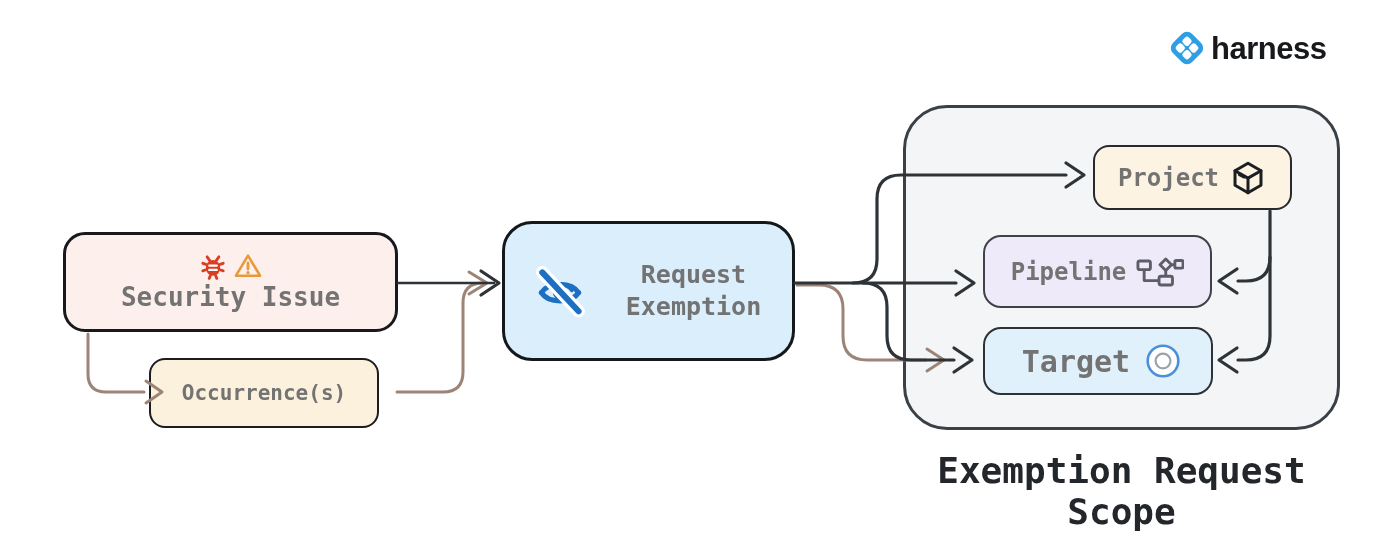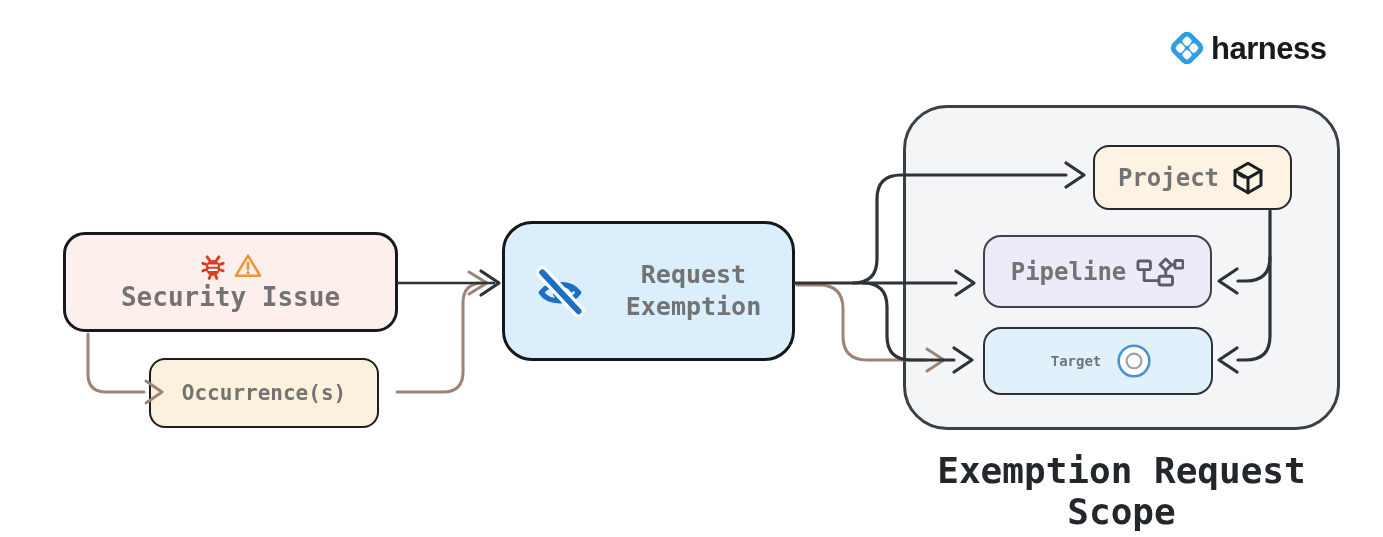--- a/index.html
+++ b/index.html
@@ -47,21 +47,21 @@
   #pipeline{
     left:983px;top:235px;width:229px;height:73px;border-radius:18px;
     background:#efeafa;border:2px solid #3f4249;gap:10px;
   }
   #pipeline .lbl{font-size:24px;}
 
   #target{
     left:983px;top:327px;width:230px;height:68px;border-radius:18px;
     background:#e1f1fc;border:2px solid #2d3238;gap:14px;
   }
-  #target .lbl{font-size:14px;margin-left:8px;}
+  #target .lbl{font-size:30px;margin-left:8px;}
 
   #logo{position:absolute;left:1166px;top:27px;display:flex;align-items:center;gap:3px;}
   #logo .wordmark{
     font-family:"Liberation Sans","DejaVu Sans",sans-serif;font-weight:700;
     font-size:31px;letter-spacing:-0.5px;color:#17191c;line-height:1;
   }
 
   #edges{position:absolute;left:0;top:0;pointer-events:none;}
   .icon{display:block;}
 </style>

